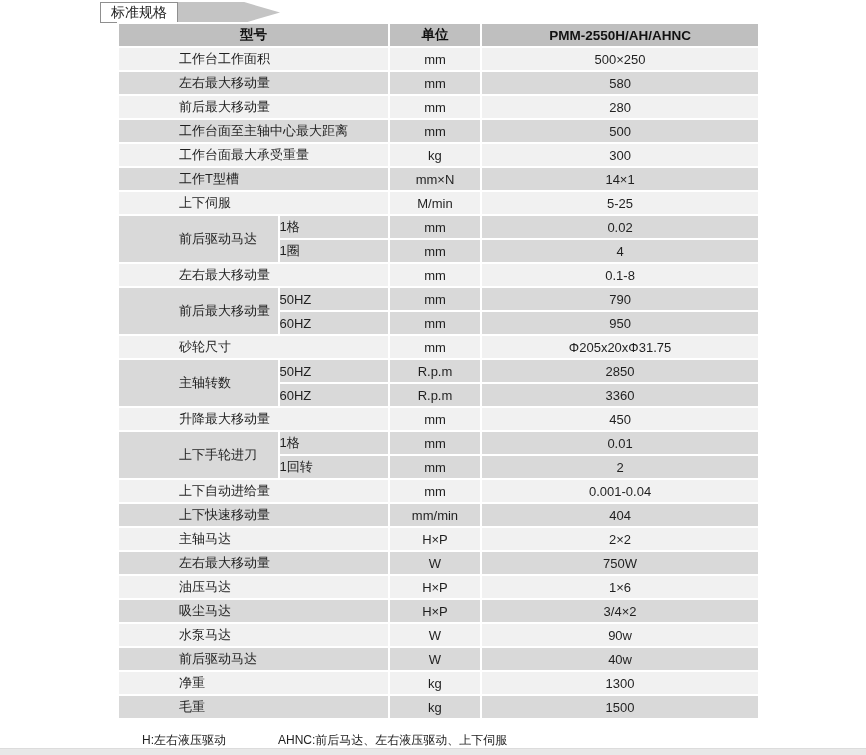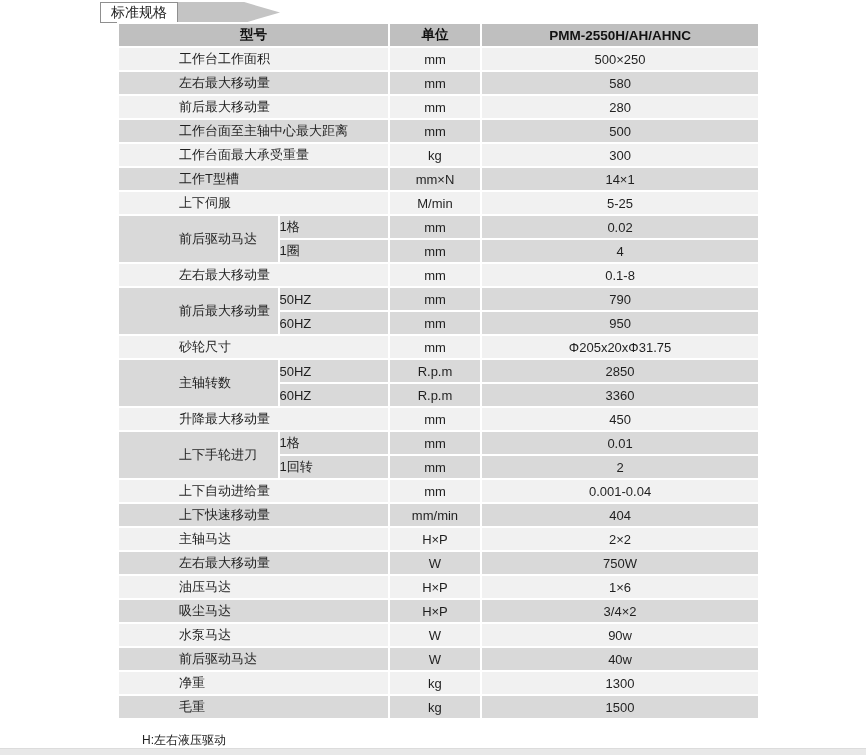--- a/index.html
+++ b/index.html
@@ -209,16 +209,17 @@
     <tr class="dark">
       <td class="label" colspan="2">毛重</td>
       <td class="unit">kg</td>
       <td class="val">1500</td>
     </tr>
   </tbody>
     </table>
 
   <div class="notes">
     <span>H:左右液压驱动</span>
+    <span>AHNC:前后马达、左右液压驱动、上下伺服</span>
   </div>
 
   <div class="bottombar"></div>
 </div>
 
 </body></html>

